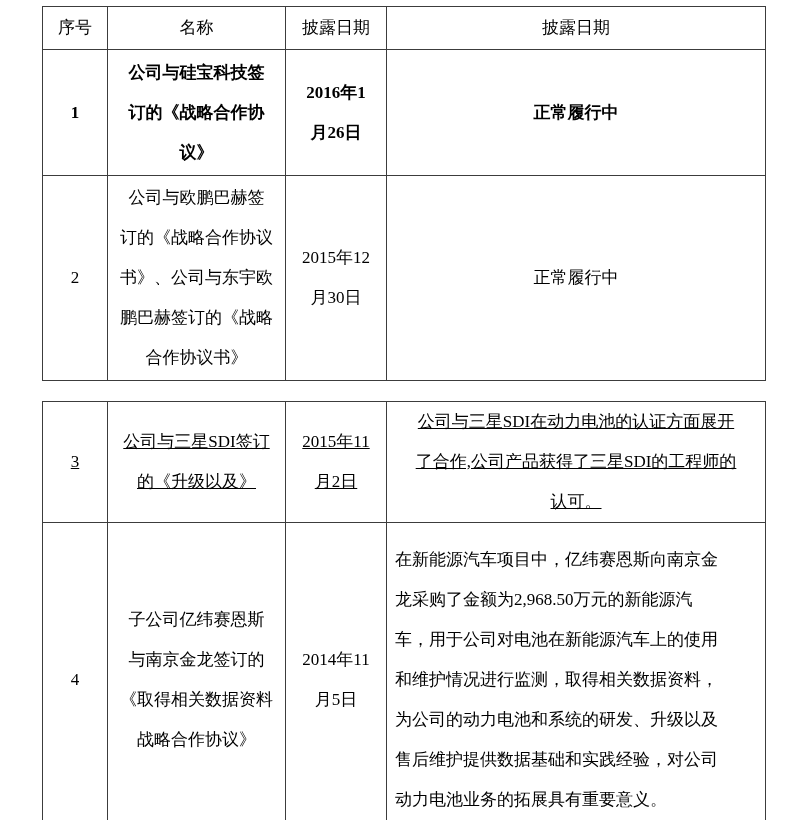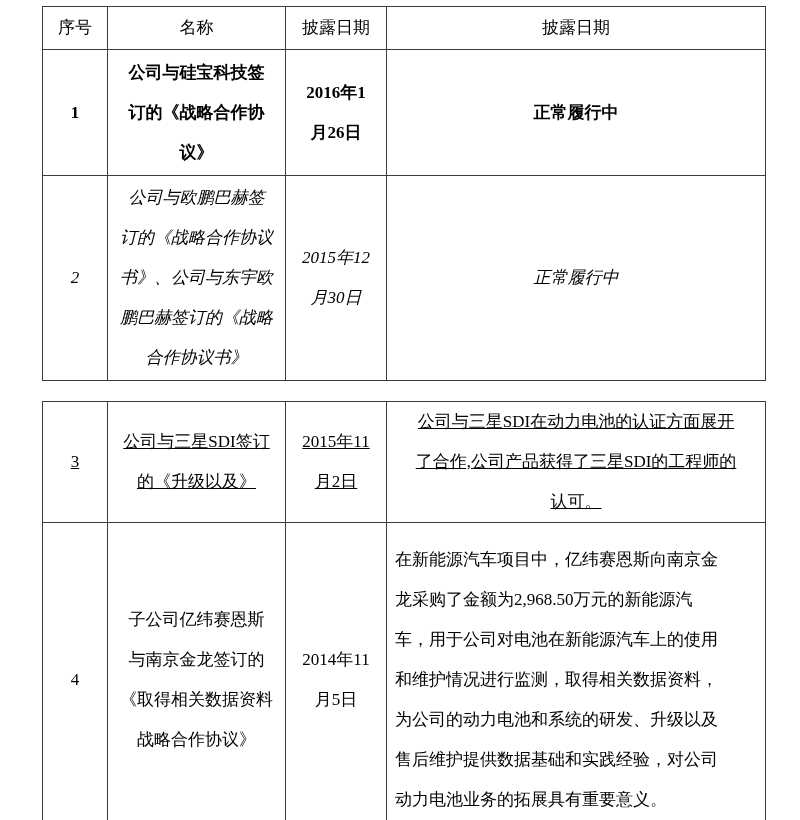--- a/index.html
+++ b/index.html
@@ -38,21 +38,21 @@
     font-weight: normal;
     line-height: 40px;
     white-space: pre-line;
     overflow: hidden;
   }
   tr.header-row th {
     height: 42px;
     line-height: 20px;
   }
   tr.row-1 td { height: 125px; font-weight: bold; }
-  tr.row-2 td { height: 204px; font-style: italic; }
+  tr.row-2 td { height: 204px; }
   tr.row-3 td { height: 117px; text-decoration: underline; }
   tr.row-4 td { height: 281px; }
   td.prog-left {
     text-align: left;
     padding: 16px 8px;
   }
   td.prog-center {
     padding: 0 8px;
   }
 </style>

